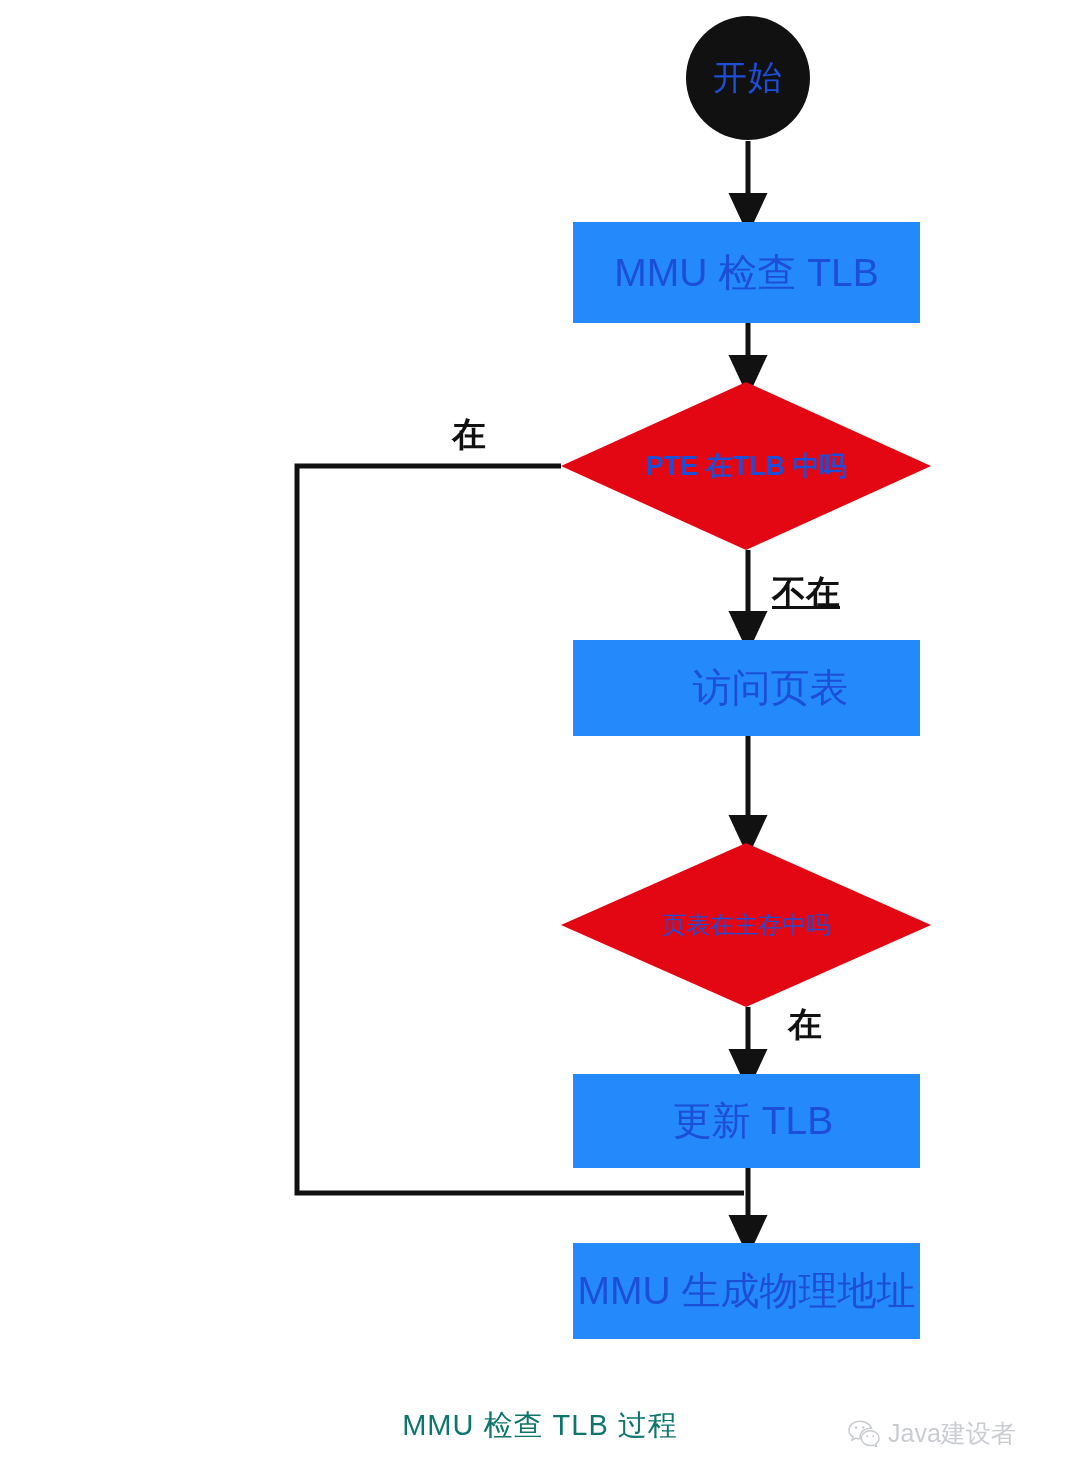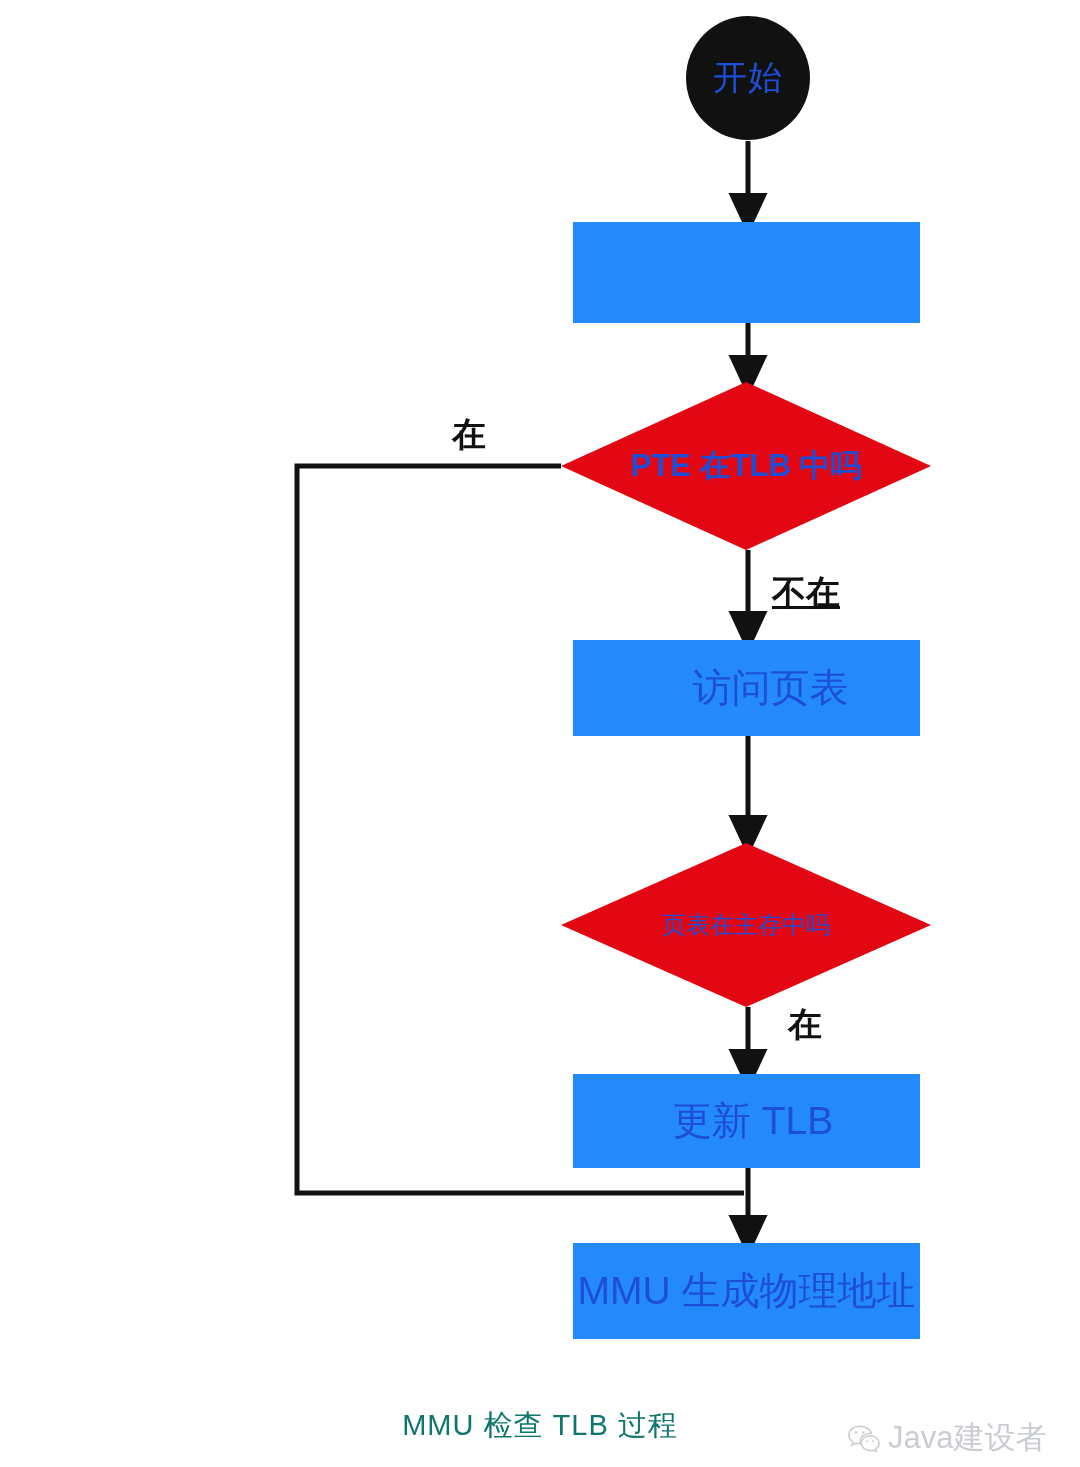--- a/index.html
+++ b/index.html
@@ -35,21 +35,21 @@
     white-space: nowrap;
   }
   .start-label {
     font-size: 34px;
     letter-spacing: 1px;
   }
   .process-label {
     font-size: 39px;
   }
   .decision-label-bold {
-    font-size: 31px;
+    font-size: 27px;
     font-weight: bold;
   }
   .decision-label {
     font-size: 24px;
   }
   .edge-label {
     position: absolute;
     color: #111111;
     font-size: 34px;
     font-weight: bold;
@@ -66,21 +66,21 @@
     letter-spacing: 1px;
   }
   .watermark {
     position: absolute;
     left: 848px;
     top: 1417px;
     display: flex;
     align-items: center;
     gap: 8px;
     color: #c9ccd1;
-    font-size: 31px;
+    font-size: 25px;
     white-space: nowrap;
   }
   .watermark svg { display: block; }
 </style>
 </head>
 <body>
 
 <div id="canvas">
 
   <svg id="flow-svg" viewBox="0 0 1080 1467">
@@ -114,20 +114,21 @@
 
     <rect x="573" y="1074" width="347" height="94" fill="#2489fa"></rect>
 
     <line x1="748" y1="1168" x2="748" y2="1236" stroke="#111111" stroke-width="5" marker-end="url(#arrowhead)"></line>
 
     <rect x="573" y="1243" width="347" height="96" fill="#2489fa"></rect>
   </svg>
 
   <div class="node-label start-label" style="left:686px; top:48px; width:124px; height:60px;">开始</div>
 
+  <div class="node-label process-label" style="left:573px; top:222px; width:347px; height:101px;">MMU 检查 TLB</div>
 
   <div class="node-label decision-label-bold" style="left:561px; top:436px; width:370px; height:60px;">PTE 在TLB 中吗</div>
 
   <div class="node-label process-label" style="left:573px; top:640px; width:395px; height:96px;">访问页表</div>
 
   <div class="node-label decision-label" style="left:561px; top:895px; width:370px; height:60px;">页表在主存中吗</div>
 
   <div class="node-label process-label" style="left:573px; top:1074px; width:360px; height:94px;">更新 TLB</div>
 
   <div class="node-label process-label" style="left:573px; top:1243px; width:347px; height:96px;">MMU 生成物理地址</div>

